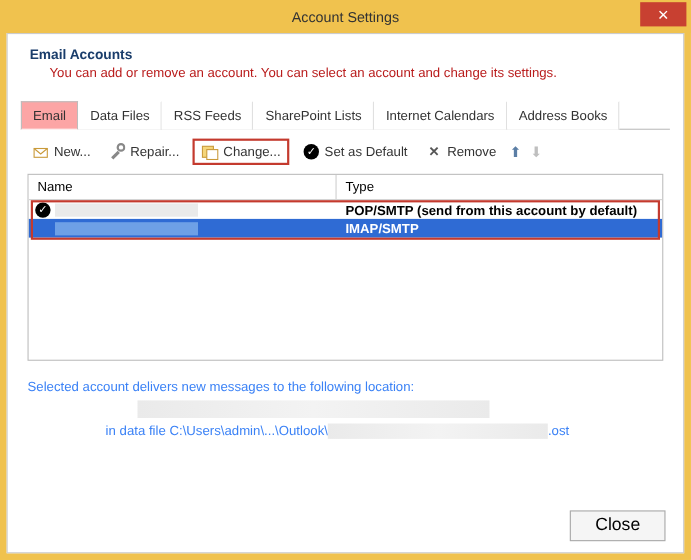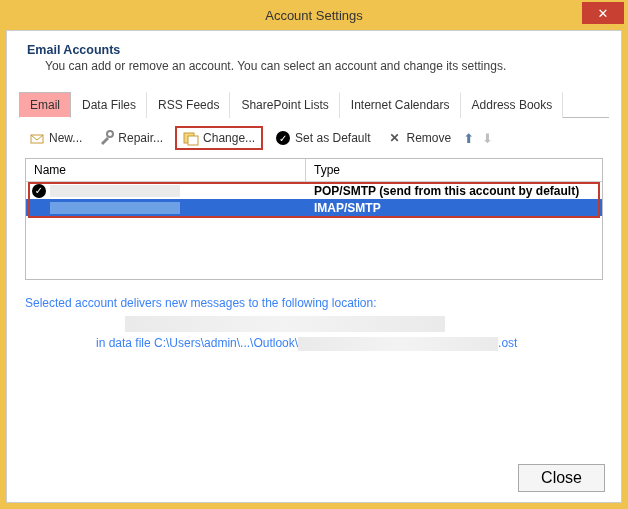--- a/index.html
+++ b/index.html
@@ -57,21 +57,21 @@
   .header-section {
     padding: 12px 20px 18px 20px;
   }
   .header-title {
     font-weight: bold;
     color: #1a3d6b;
     font-size: 12.5px;
   }
   .header-desc {
     margin: 2px 0 0 18px;
-    color: #404040;
+    color: #b91c1c;
     font-size: 12px;
   }
   .tabs {
     display: flex;
     margin: 0 12px;
     border-bottom: 1px solid #bdbdbd;
   }
   .tab {
     padding: 5px 10px;
     border: 1px solid transparent;
@@ -111,21 +111,21 @@
   .tb-icon {
     width: 16px;
     height: 16px;
     display: inline-flex;
     align-items: center;
     justify-content: center;
   }
   .list-wrap {
     margin: 0 18px;
     border: 1px solid #bdbdbd;
-    height: 122px;
+    height: 170px;
     position: relative;
     overflow: hidden;
   }
   .list-head {
     display: flex;
     background: #fff;
     border-bottom: 1px solid #d0d0d0;
   }
   .col-name { width: 280px; padding: 4px 8px; border-right: 1px solid #d0d0d0;}
   .col-type { flex: 1; padding: 4px 8px;}

